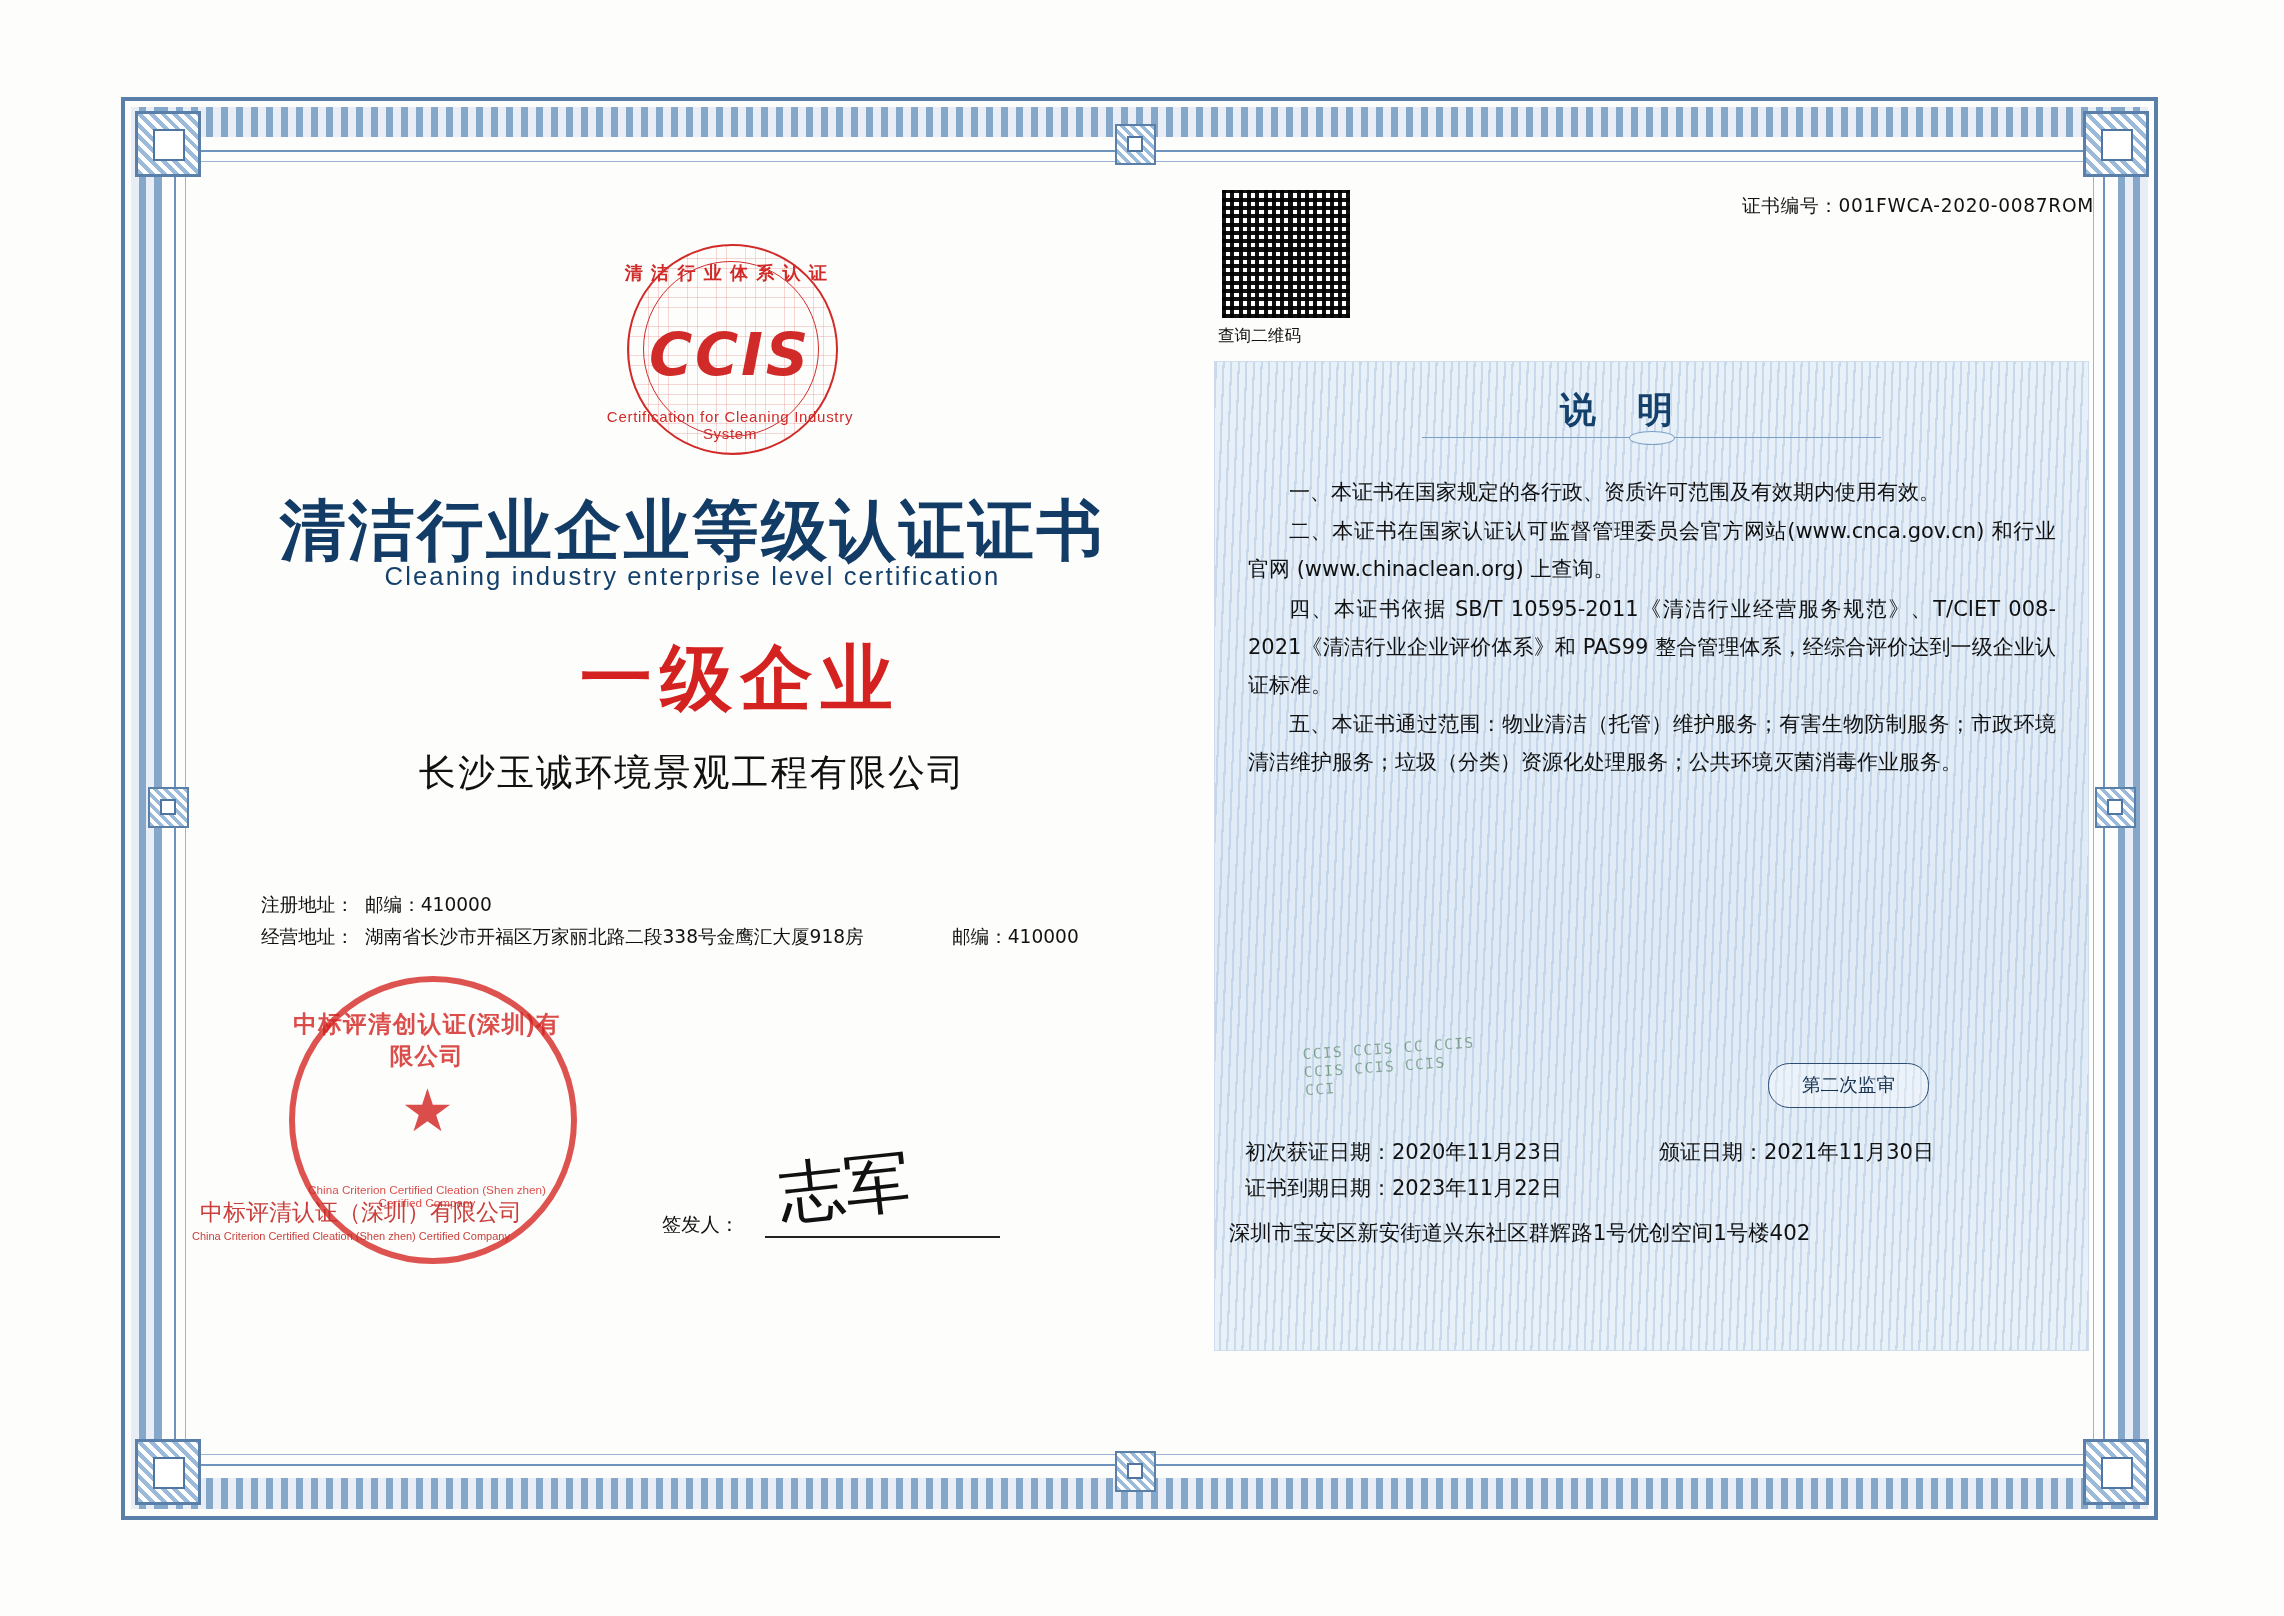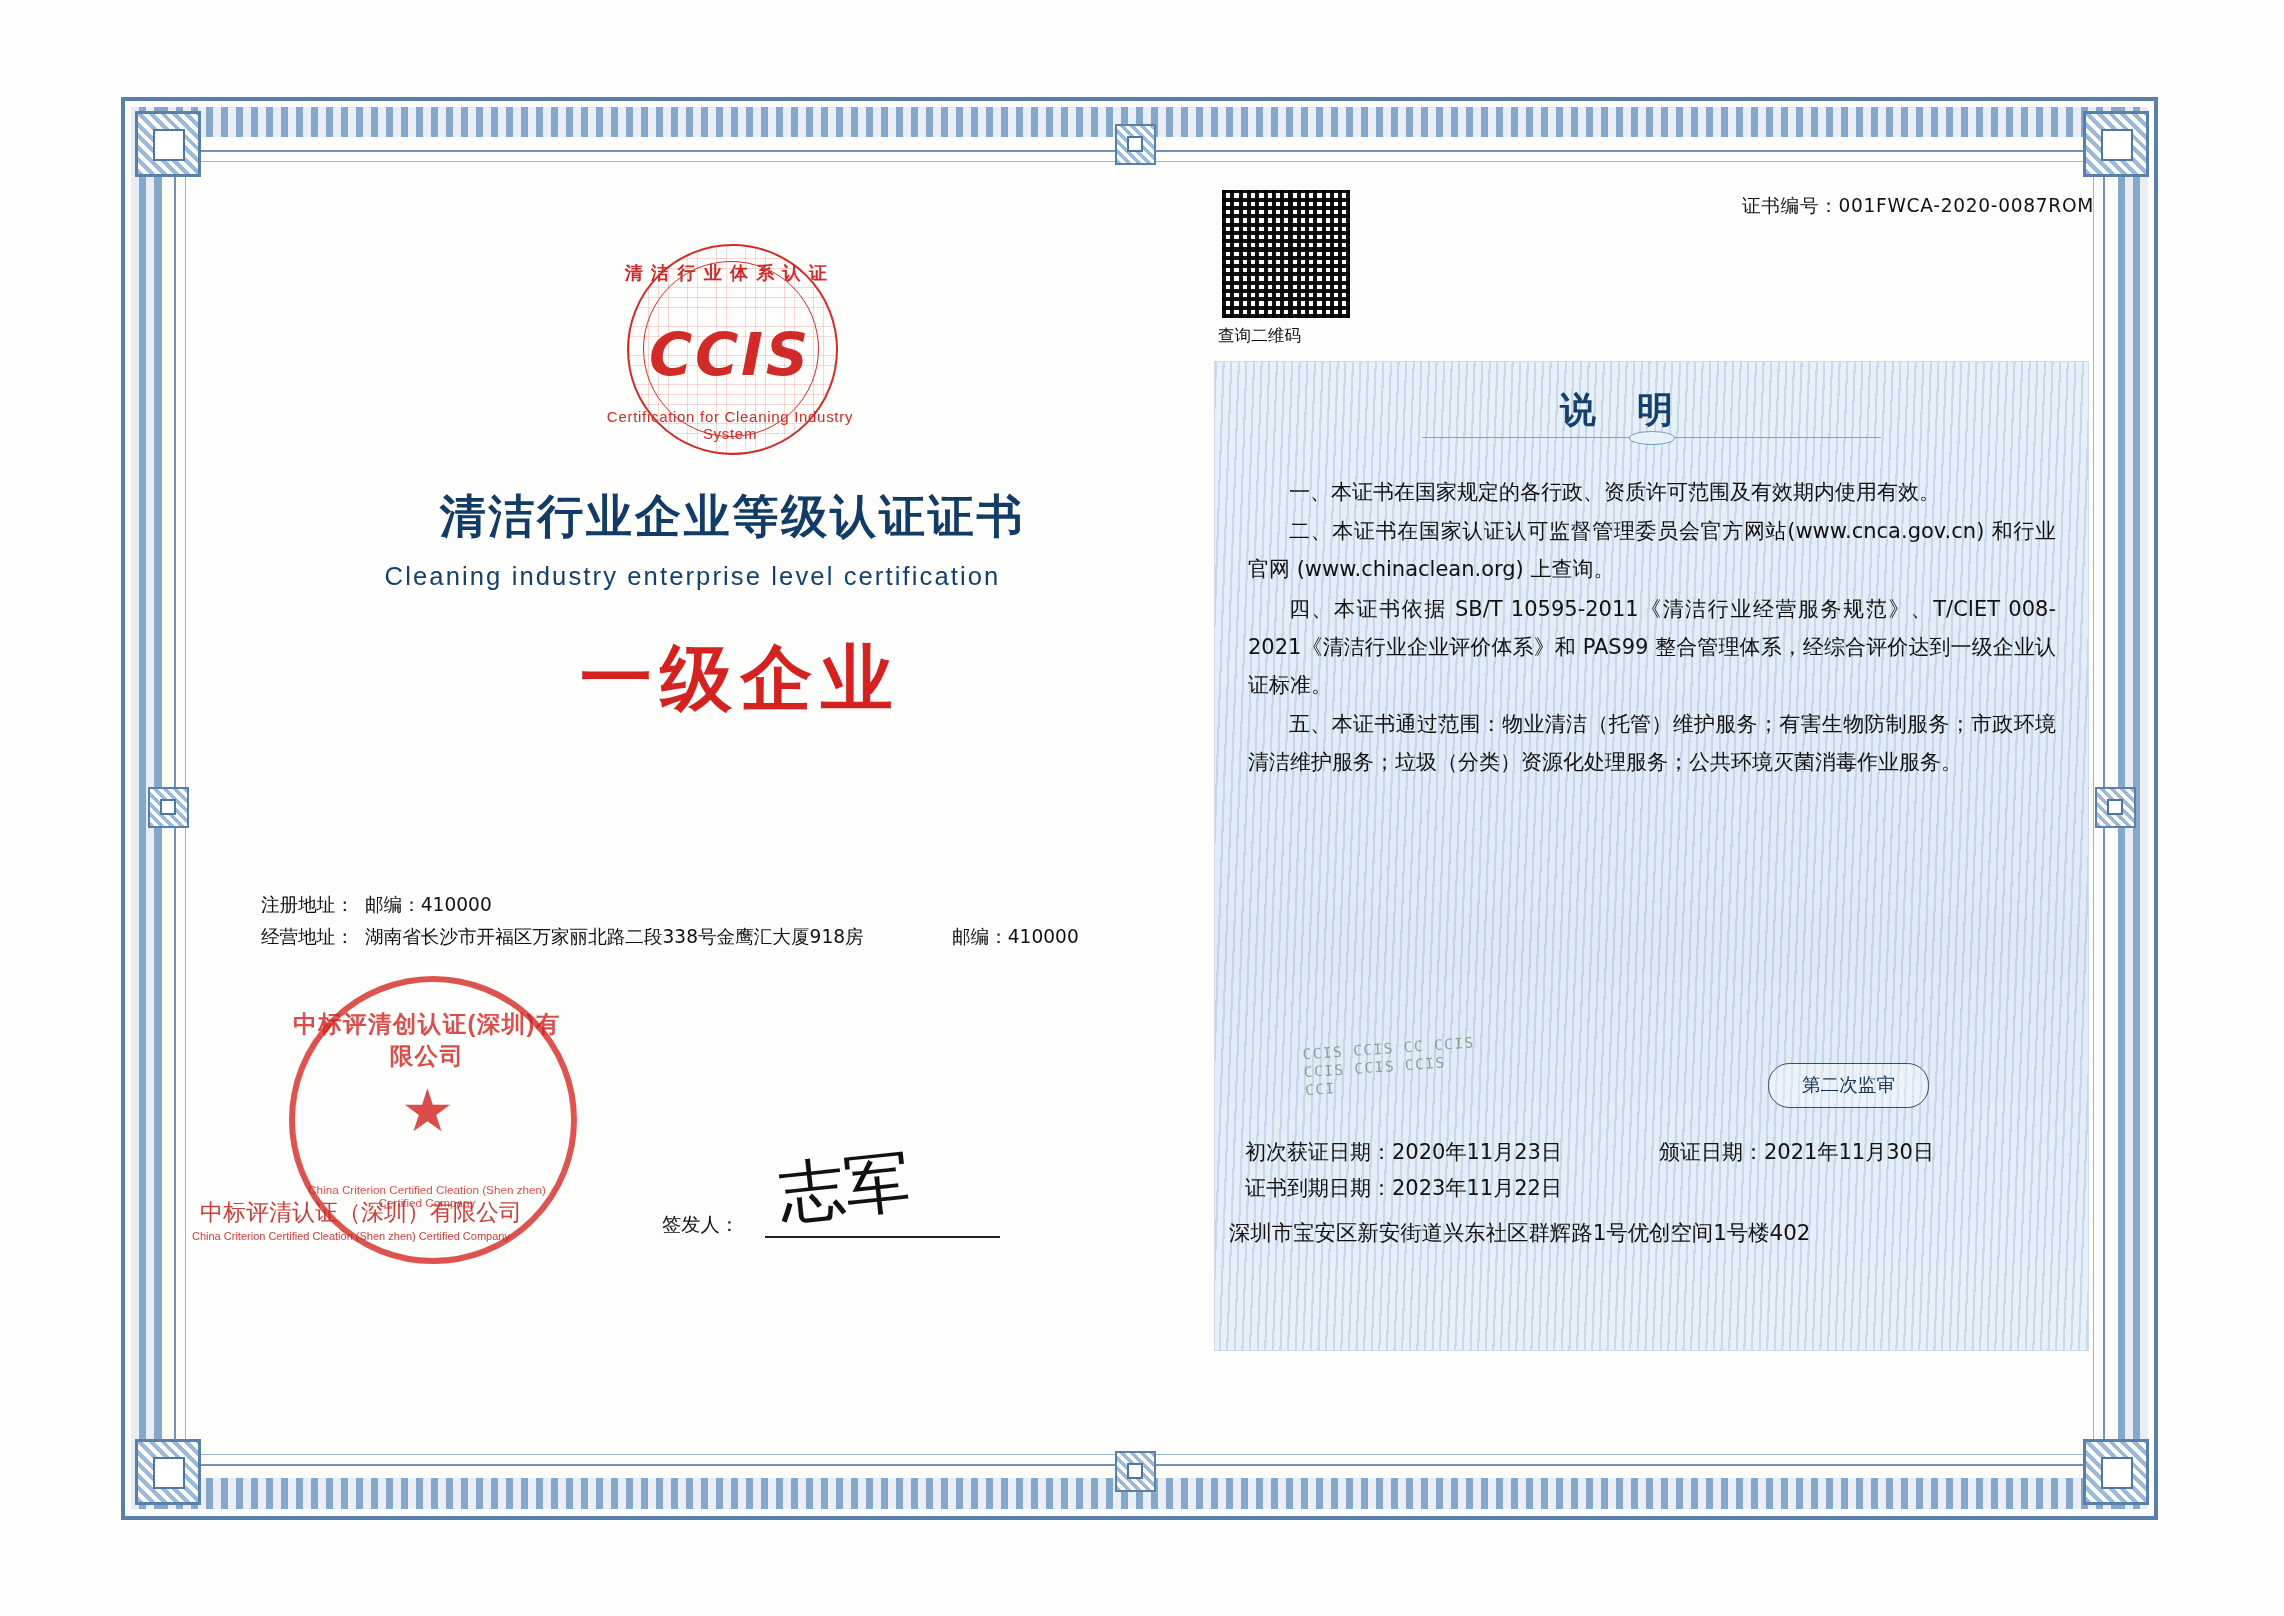--- a/index.html
+++ b/index.html
@@ -103,23 +103,22 @@
     font-size:18px;color:#d02b28;letter-spacing:8.3px;font-weight:bold;
   }
   .ccis .bottom-en{
     position:absolute;left:0;top:171px;width:276px;text-align:center;
     font-size:15px;color:#d02b28;letter-spacing:0.7px;
   }
 
   
   .title-cn{
     position:absolute;left:0;top:325px;width:1015px;text-align:center;
-    font-size:46px;font-weight:bold;color:#123c66;letter-spacing:2.8px;
-    font-family:"DejaVu Sans", sans-serif;
-    padding-left:40px;
+    font-size:66px;font-weight:bold;color:#123c66;letter-spacing:2.8px;
+    font-family:"DejaVu Sans", sans-serif;
   }
   .title-en{
     position:absolute;left:0;top:401px;width:1015px;text-align:center;
     font-size:25.6px;color:#14406c;letter-spacing:2.1px;
     font-family:"Liberation Sans", sans-serif;
   }
   .grade{
     position:absolute;left:0;top:470px;width:1015px;text-align:center;
     font-size:72px;font-weight:bold;color:#d3221f;letter-spacing:8.3px;
     font-family:"DejaVu Sans", sans-serif;
@@ -284,20 +283,21 @@
         <div class="ring"></div>
         <div class="ring2"></div>
         <div class="top-cn">清洁行业体系认证</div>
         <div class="big">CCIS</div>
         <div class="bottom-en">Certification for Cleaning Industry System</div>
       </div>
 
       <div class="title-cn">清洁行业企业等级认证证书</div>
       <div class="title-en">Cleaning industry enterprise level certification</div>
       <div class="grade">一级企业</div>
+      <div class="company">长沙玉诚环境景观工程有限公司</div>
 
       <div class="addr">
         <div class="addr-row">
           <span class="addr-label">注册地址：</span>
           <span class="addr-post">
             <span>邮编：</span><span>410000</span>
           </span>
         </div>
         <div class="addr-row">
           <span class="addr-label">经营地址：</span>

